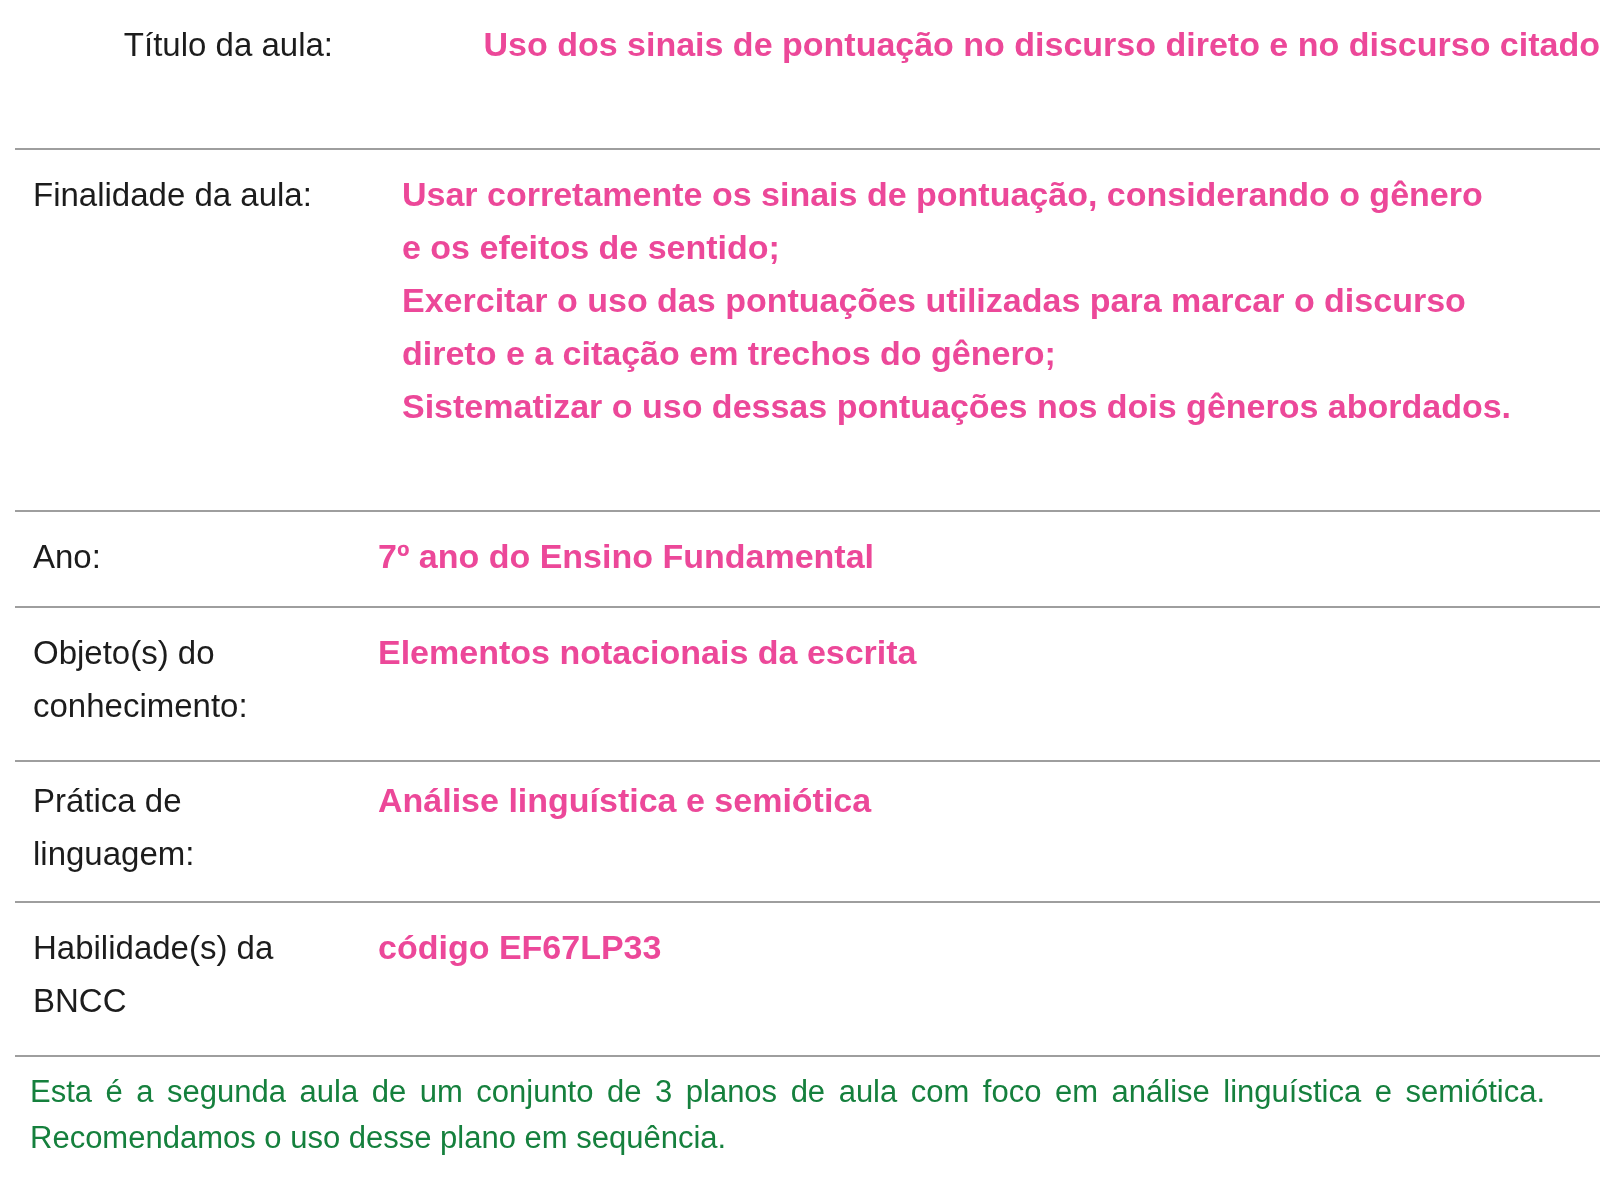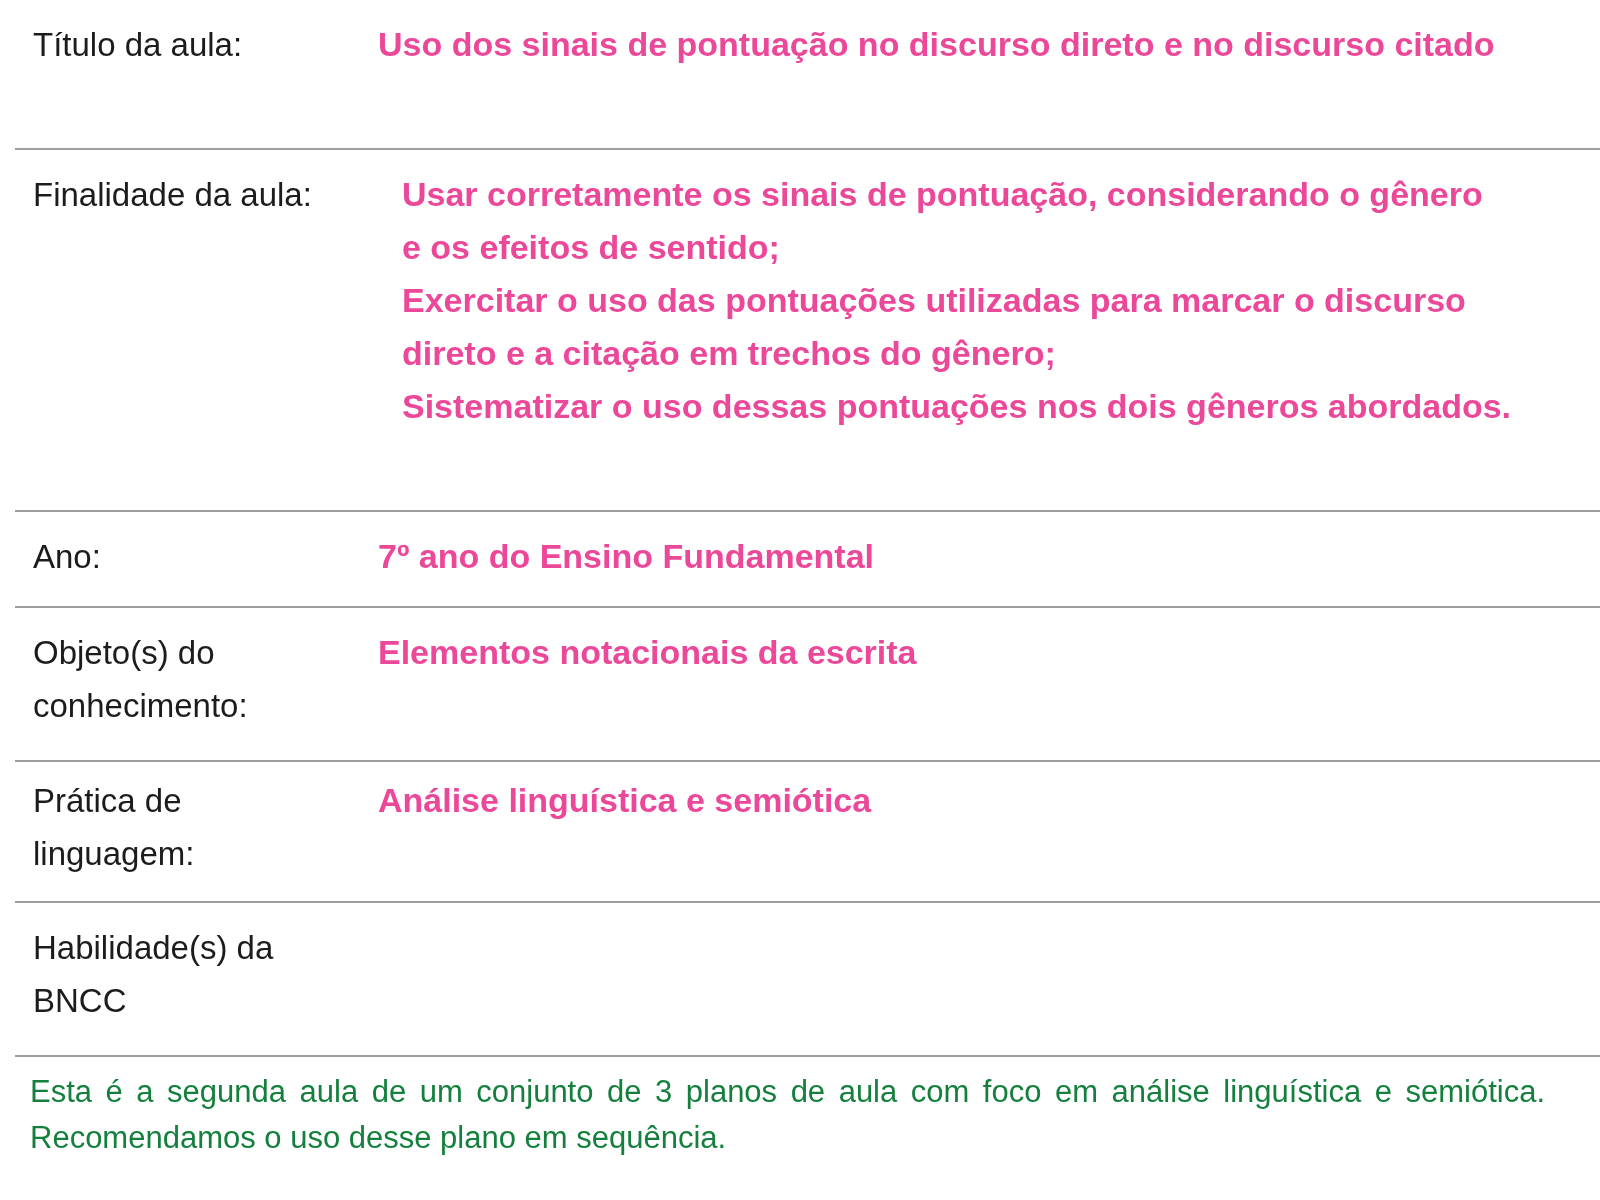--- a/index.html
+++ b/index.html
@@ -39,21 +39,21 @@
     line-height: 53px;
     color: #ec4899;
   }
   .value-line {
     display: block;
     white-space: nowrap;
   }
   .para { margin: 0; padding: 0; }
 
   
-  .r-titulo     { padding-top: 18px; padding-bottom: 77px; } 
+  .r-titulo     { padding-top: 18px; padding-bottom: 77px; text-align: right; } 
   .r-finalidade { padding-top: 18px; padding-bottom: 77px; gap: 24px; } 
   .r-ano        { padding-top: 18px; padding-bottom: 23px; } 
   .r-objeto     { padding-top: 18px; padding-bottom: 28px; } 
   .r-pratica    { padding-top: 12px; padding-bottom: 21px; } 
   .r-habilidade { padding-top: 18px; padding-bottom: 28px; } 
 
   .footer {
     margin-left: 30px;
     padding-top: 12px;
     width: 1515px;
@@ -117,20 +117,23 @@
 
   <div class="row r-pratica">
     <div class="row-label">Prática de linguagem:</div>
     <div class="row-value">
       <span class="value-line">Análise linguística e semiótica</span>
     </div>
   </div>
 
   <div class="row r-habilidade">
     <div class="row-label">Habilidade(s) da BNCC</div>
+    <div class="row-value">
+      <span class="value-line">código EF67LP33</span>
+    </div>
   </div>
 
   <div class="footer">
     <div class="footer-line-justified">Esta é a segunda aula de um conjunto de 3 planos de aula com foco em análise linguística e semiótica.</div>
     <div class="footer-line">Recomendamos o uso desse plano em sequência.</div>
   </div>
 
 </div>
 
 </body></html>

